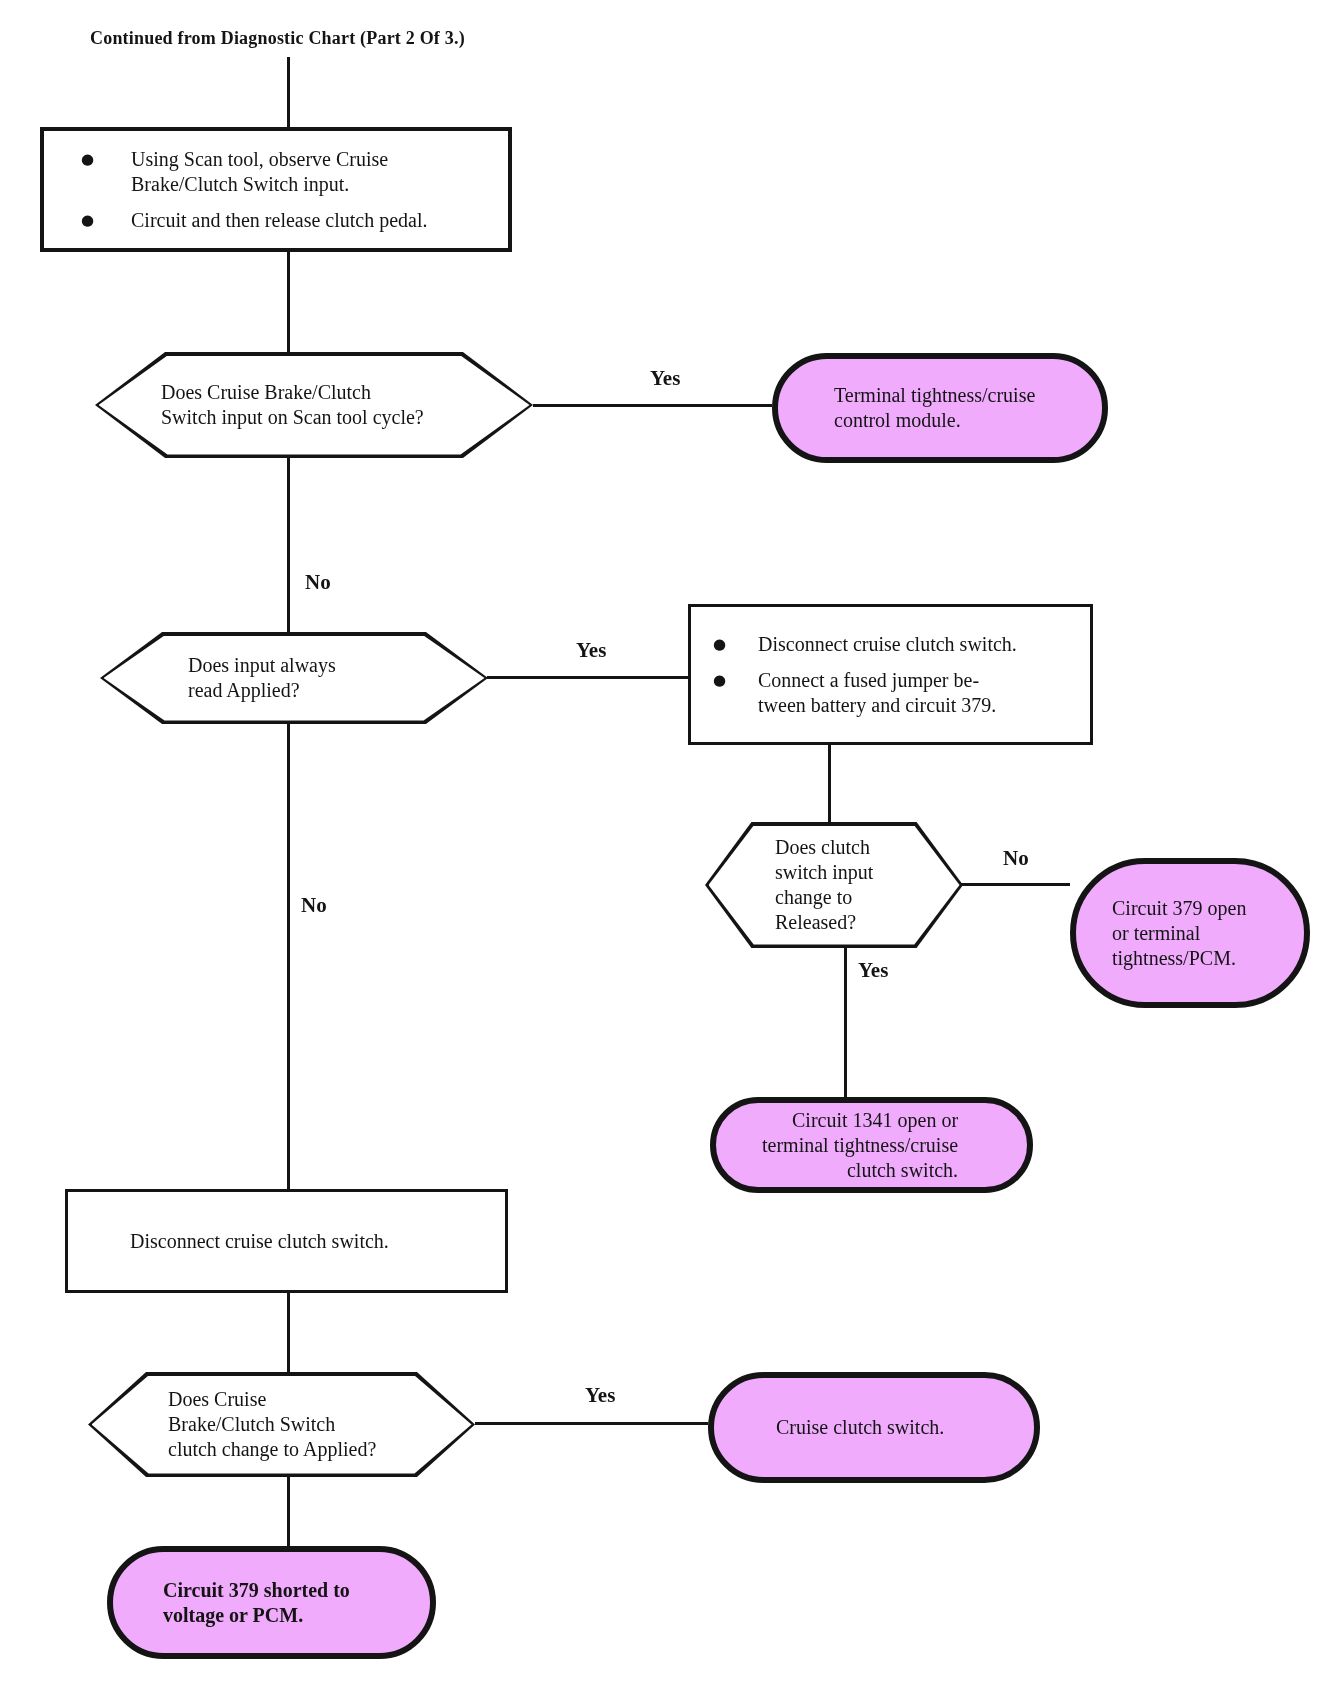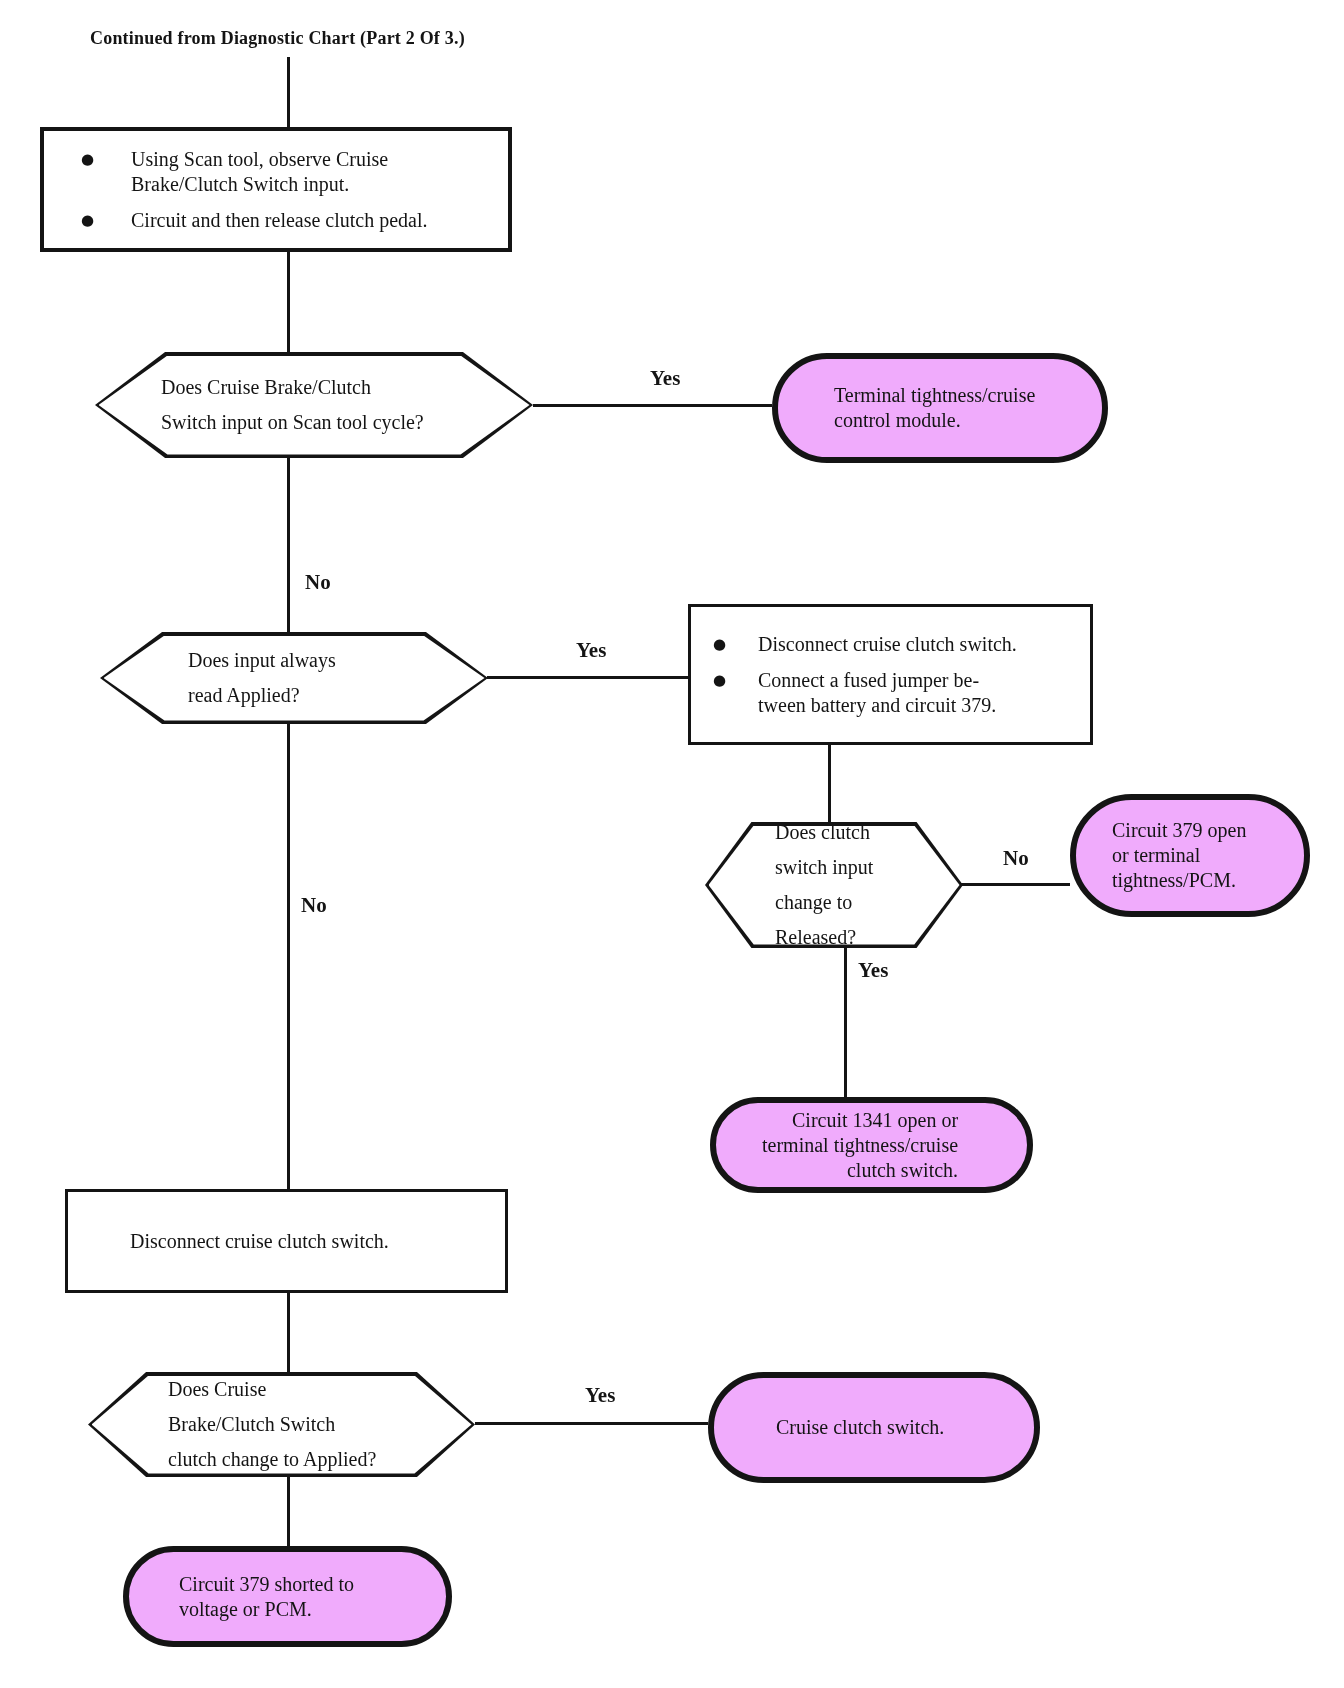--- a/index.html
+++ b/index.html
@@ -40,21 +40,21 @@
   }
   
   .hex { position:absolute; }
   .hex-outer { position:absolute; inset:0; background:#141414; }
   .hex-inner { position:absolute; inset:3.5px; background:#fff; }
   .clip-a { clip-path:polygon(0 50%,16% 0,84% 0,100% 50%,84% 100%,16% 100%); }
   .clip-b { clip-path:polygon(0 50%,18% 0,82% 0,100% 50%,82% 100%,18% 100%); }
   .clip-c { clip-path:polygon(0 50%,15% 0,85% 0,100% 50%,85% 100%,15% 100%); }
   .hex-text {
     position:absolute; inset:0; display:flex; align-items:center;
-    font-size:20px; line-height:35px;
+    font-size:20px; line-height:25px;
   }
   
   .stadium {
     position:absolute; background:#f0abfc; border:6px solid #141414;
     border-radius:80px; box-sizing:border-box;
     display:flex; align-items:center;
     font-size:20px; line-height:25px;
   }
 </style>
 </head>
@@ -133,21 +133,21 @@
 
   <div class="hex" style="left:705px;top:822px;width:258px;height:126px;">
     <div class="hex-outer clip-b"></div>
     <div class="hex-inner clip-b"></div>
     <div class="hex-text txt" style="padding-left:70px;">Does clutch
 switch input
 change to
 Released?</div>
   </div>
 
-  <div class="stadium txt" style="left:1070px;top:794px;width:240px;height:123px;padding-left:36px;">Circuit 379 open
+  <div class="stadium txt" style="left:1070px;top:858px;width:240px;height:150px;padding-left:36px;">Circuit 379 open
 or terminal
 tightness/PCM.</div>
 
   <div class="stadium txt" style="left:710px;top:1097px;width:323px;height:96px;padding-left:46px;text-align:right;">Circuit 1341 open or
 terminal tightness/cruise
 clutch switch.</div>
 
   <div class="rect" style="left:65px;top:1189px;width:443px;height:104px;">
     <div class="center-text txt" style="padding-left:62px;">Disconnect cruise clutch switch.</div>
   </div>
@@ -155,16 +155,16 @@
   <div class="hex" style="left:88px;top:1372px;width:387px;height:105px;">
     <div class="hex-outer clip-c"></div>
     <div class="hex-inner clip-c"></div>
     <div class="hex-text txt" style="padding-left:80px;">Does Cruise
 Brake/Clutch Switch
 clutch change to Applied?</div>
   </div>
 
   <div class="stadium txt" style="left:708px;top:1372px;width:332px;height:111px;padding-left:62px;">Cruise clutch switch.</div>
 
-  <div class="stadium txt" style="left:123px;top:1546px;width:329px;height:101px;padding-left:50px;">Circuit 379 shorted to
+  <div class="stadium txt" style="left:107px;top:1546px;width:329px;height:113px;padding-left:50px;font-weight:bold;">Circuit 379 shorted to
 voltage or PCM.</div>
 
 </div>
 
 </body></html>

